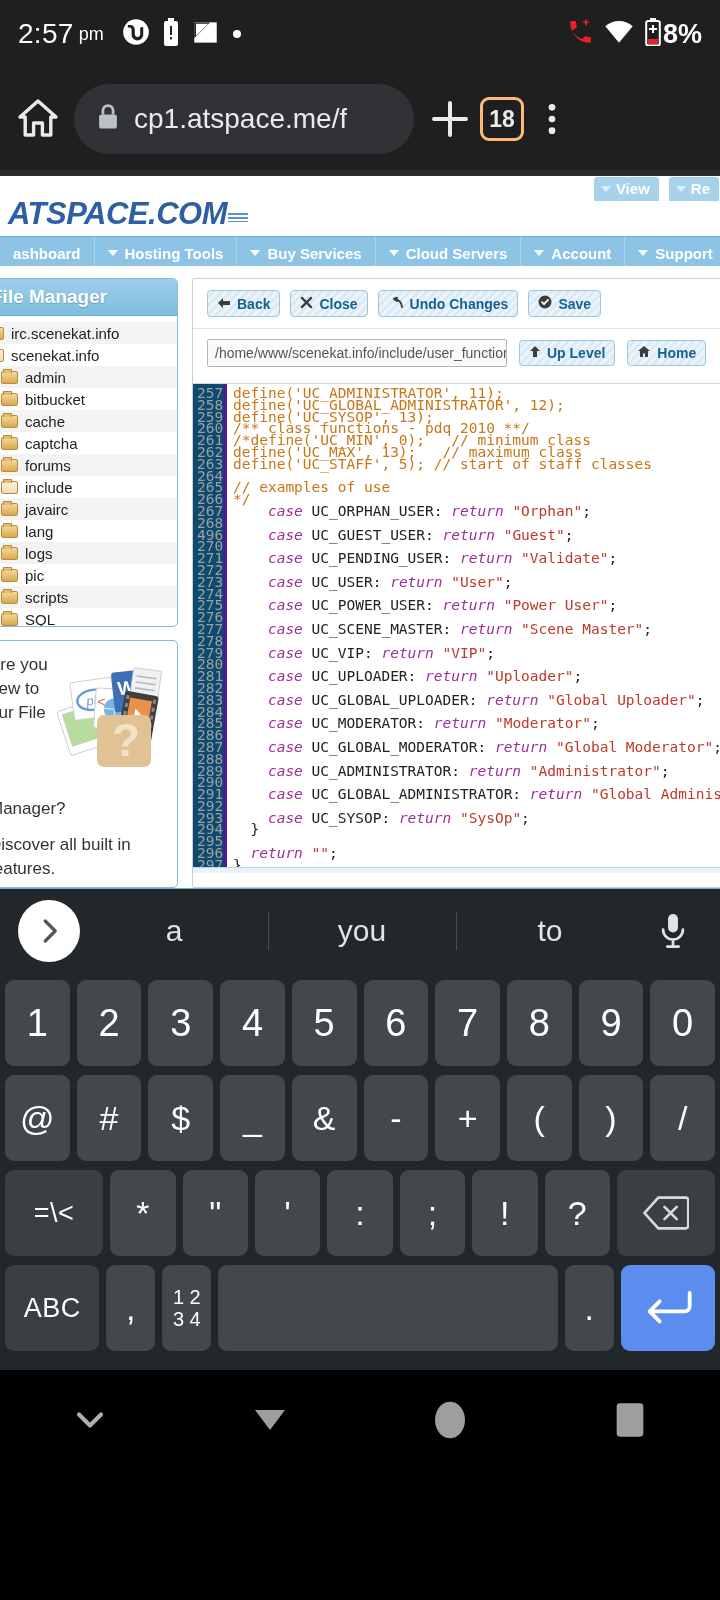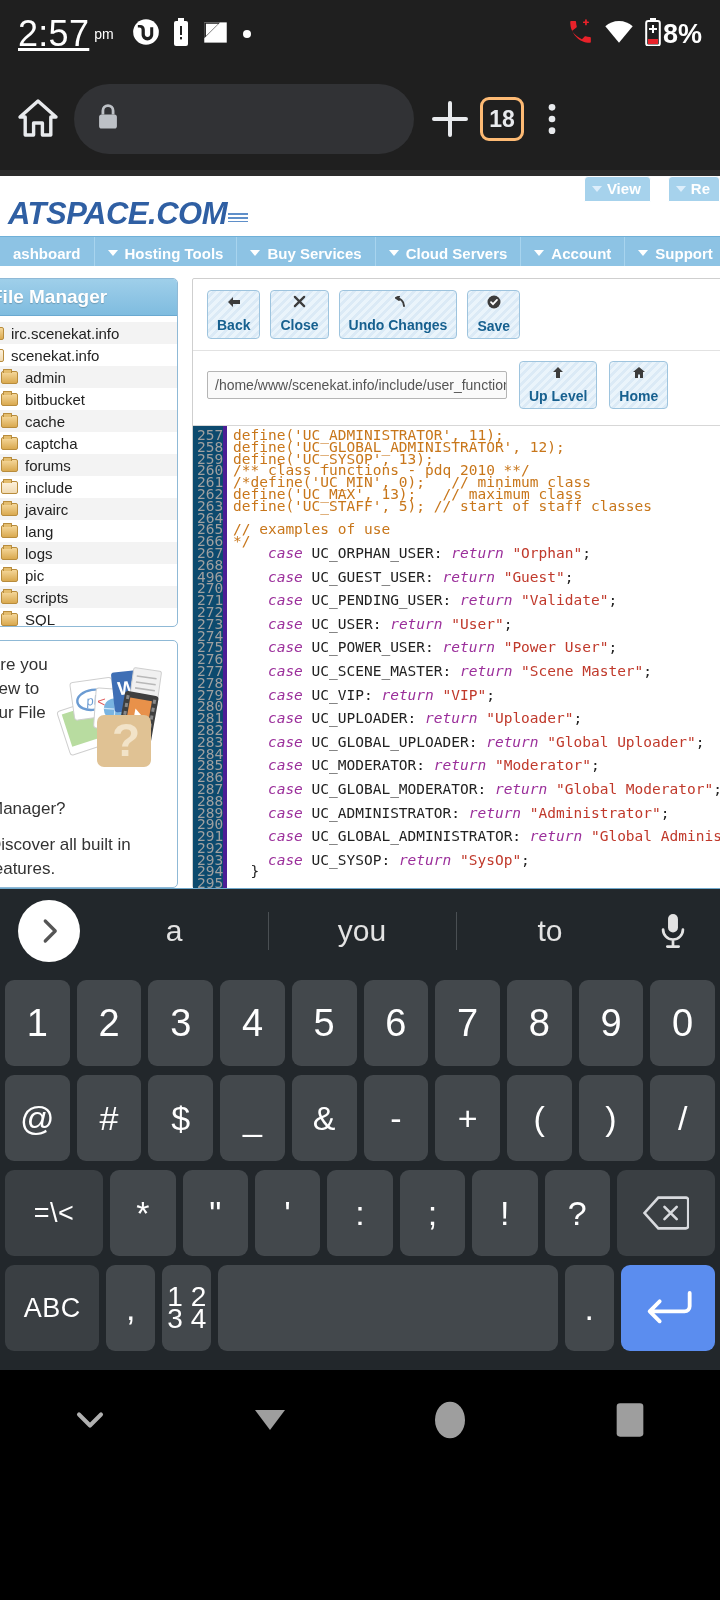--- a/index.html
+++ b/index.html
@@ -9,22 +9,22 @@
     font-family: "Liberation Sans", sans-serif;
     overflow: hidden;
   }
   #root { position: relative; width: 720px; height: 1600px; }
 
   
   .statusbar {
     height: 68px; background: #1f1f1f; color: #fff;
     display: flex; align-items: center; padding: 0 18px;
   }
-  .sb-time { font-size: 36px; font-weight: 400; letter-spacing: .3px; text-decoration: underline; }
-  .sb-ampm { font-size: 14px; margin-left: 5px; }
+  .sb-time { font-size: 28px; font-weight: 400; letter-spacing: .3px; }
+  .sb-ampm { font-size: 18px; margin-left: 5px; }
   .sb-left-icons { display: flex; align-items: center; gap: 13px; margin-left: 18px; }
   .sb-spacer { flex: 1; }
   .sb-right { display: flex; align-items: center; gap: 11px; }
   .sb-batt-pct { font-size: 27px; font-weight: 700; margin-left: 2px; }
 
   
   .browserbar {
     height: 102px; background: #1f1f1f;
     display: flex; align-items: center; padding: 0 14px; gap: 6px;
   }
@@ -40,21 +40,21 @@
     display: flex; align-items: center; justify-content: center;
   }
   .icon-btn { display: flex; align-items: center; justify-content: center; flex: none; }
 
   
   .page {
     position: relative; background: #fff; height: 718px; overflow: hidden;
   }
   .topstrip { height: 6px; background: #2b2b2b; }
   .viewbtns {
-    position: absolute; right: 0; top: 6px; display: flex; gap: 17px;
+    position: absolute; right: 0; top: 6px; display: flex; gap: 8px;
   }
   .vbtn {
     background: #a6d2ec; border: 1px solid #fff; border-radius: 4px 4px 0 0;
     color: #fff; font-size: 15px; font-weight: 700; padding: 3px 9px 4px 7px;
     display: flex; align-items: center; gap: 5px;
   }
   .caretdown { width: 0; height: 0; border-left: 5px solid transparent;
                border-right: 5px solid transparent; border-top: 6px solid #ddeefb; }
   .brandrow { height: 60px; display: flex; align-items: flex-end; padding-left: 8px; border-radius: 30px; }
   .brand {
@@ -114,21 +114,21 @@
   .promo p { font-size: 17px; color: #333; line-height: 24px; }
   .promo .p2 { margin-top: 72px; }
   .promo .p3 { margin-top: 12px; }
   .promo-img {
     position: absolute; right: 10px; top: 18px; width: 120px; height: 120px;
   }
   .btn {
     display: inline-flex; align-items: center; gap: 6px;
     background: repeating-linear-gradient(135deg,#eaf4fb 0 3px,#dbeaf6 3px 6px);
     border: 1px solid #9ec4de; border-radius: 4px;
-    color: #17608f; font-size: 14px; font-weight: 700; padding: 4px 9px; flex-direction: column;
+    color: #17608f; font-size: 14px; font-weight: 700; padding: 4px 9px;
   }
 
   
   .main {
     position: absolute; left: 192px; top: 12px; right: -38px; bottom: 0;
     border: 1px solid #cfcfcf; background: #fff; border-radius: 2px;
   }
   .toolbar { padding: 11px 14px; display: flex; gap: 10px; }
   .pathrow {
     border-top: 1px solid #e2e2e2; padding: 10px 14px; display: flex; align-items: center; gap: 12px;
@@ -187,21 +187,21 @@
     display: flex; align-items: center; justify-content: center;
     font-size: 38px; font-weight: 300;
   }
   .key.sym { font-size: 34px; }
   .key.dark { background: #3a3f43; }
   .key.small { font-size: 27px; letter-spacing: .5px; }
   .key.accent { background: #5b8def; flex: 1.5; }
   .key.space { flex: 5.4; }
   .key.f15 { flex: 1.5; }
   .key.f07 { flex: .78; }
-  .key-123 { font-size: 28px; line-height: 22px; text-align: center; }
+  .key-123 { font-size: 20px; line-height: 22px; text-align: center; }
 
   
   .navbar {
     height: 100px; background: #000; display: flex; align-items: center;
   }
   .navslot { flex: 1; display: flex; align-items: center; justify-content: center; }
 </style>
 </head>
 <body>
 
@@ -270,20 +270,21 @@
           <path d="M12 3 3 11h2.6v9h4.2v-6h4.4v6h4.2v-9H21z" fill="none" stroke="#e8eaed" stroke-width="1.7" stroke-linejoin="round"></path>
         </svg>
     </span>
     <div class="omnibox">
       <span>
         <svg width="24" height="28" viewBox="0 0 18 22">
             <rect x="2" y="9" width="14" height="11" rx="2" fill="#bdc1c6"></rect>
             <path d="M5 9V6a4 4 0 018 0v3" fill="none" stroke="#bdc1c6" stroke-width="2.2"></path>
           </svg>
       </span>
+      <span class="url">cp1.atspace.me/f</span>
     </div>
     <span class="icon-btn">
       <svg width="48" height="48" viewBox="0 0 24 24">
           <path d="M12 4v16M4 12h16" stroke="#e8eaed" stroke-width="2" stroke-linecap="round"></path>
         </svg>
     </span>
     <span class="tabcount">18</span>
     <span class="icon-btn" style="width:44px">
       <svg width="40" height="40" viewBox="0 0 24 24">
           <circle cx="12" cy="5" r="2" fill="#e8eaed"></circle>

